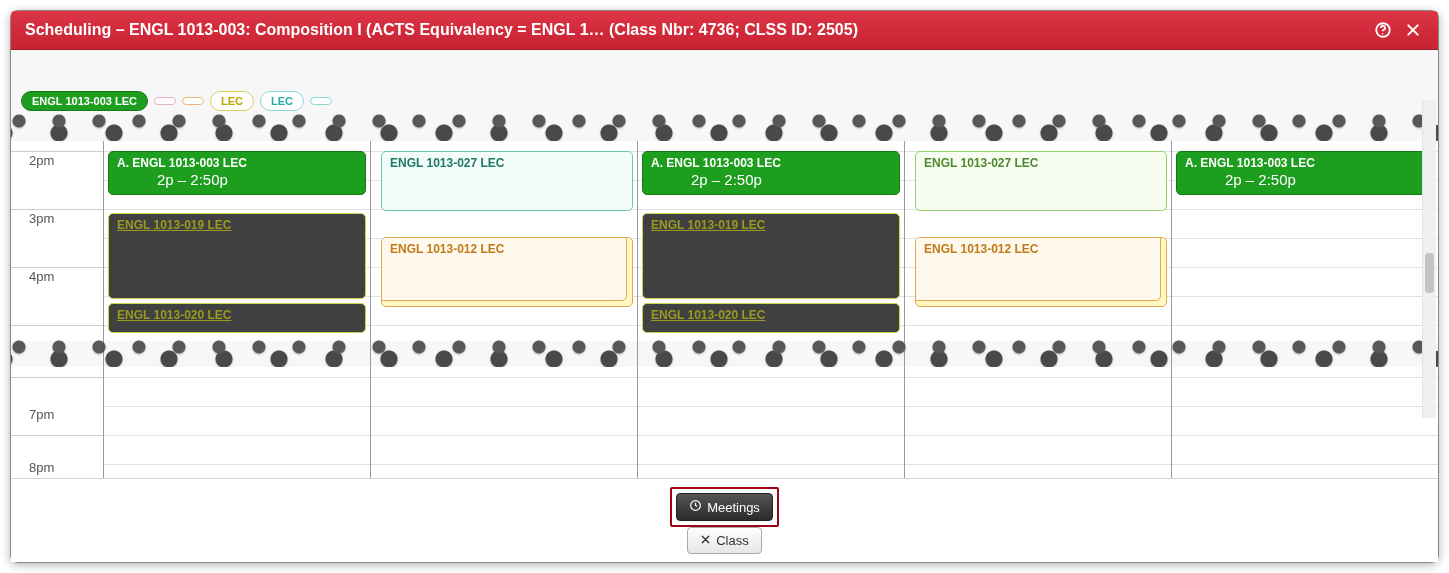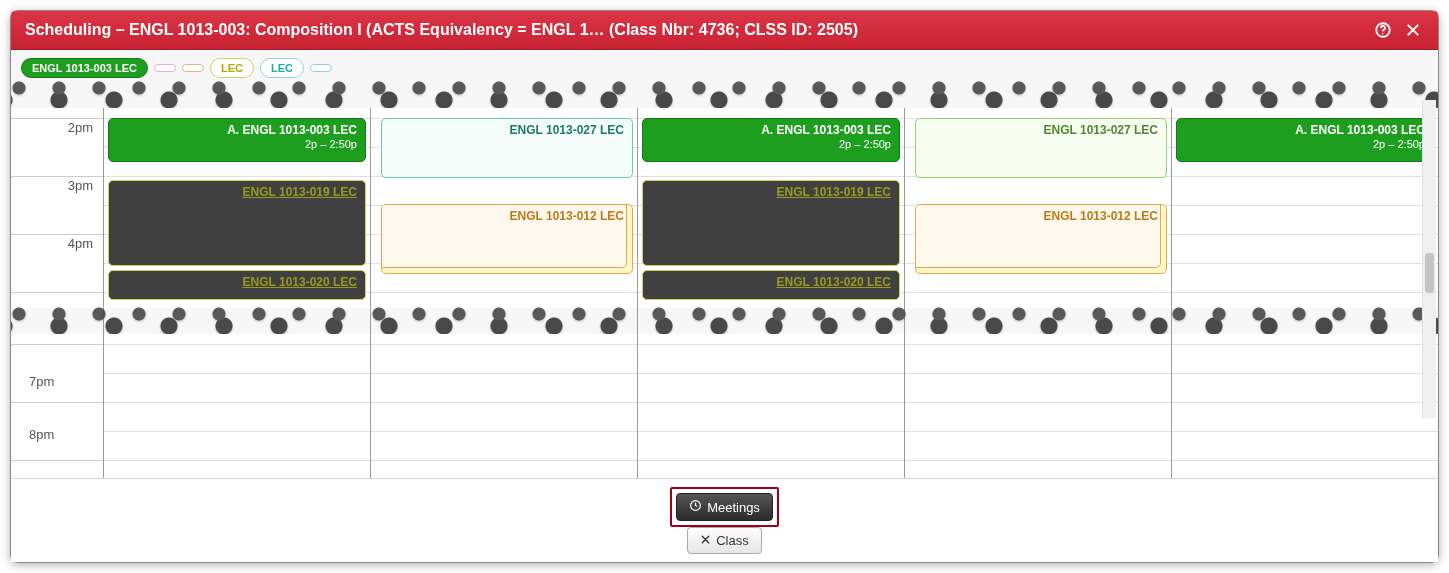--- a/index.html
+++ b/index.html
@@ -65,20 +65,21 @@
     padding: 8px 10px 4px;
     align-items: center;
   }
   .pill {
     padding: 3px 10px;
     border-radius: 10px;
     font-size: 11px;
     font-weight: bold;
     color: #fff;
     white-space: nowrap;
+    margin-top: 33px;
   }
   .pill.green { background: #1e9e1e; border: 1px solid #177917; }
   .pill.pink  { background: #fff; color: #d46; border: 1px solid #e9b0c6; }
   .pill.orange { background: #fff; color: #e67e22; border: 1px solid #e6b880; }
   .pill.yellow { background: #fff; color: #b8a800; border: 1px solid #d4cf60; }
   .pill.teal  { background: #fff; color: #2aa; border: 1px solid #8cd6d6; }
 
   
   .tear {
     height: 34px;
@@ -148,21 +149,21 @@
   .event {
     position: absolute;
     border-radius: 5px;
     padding: 4px 8px;
     font-size: 12px;
     line-height: 1.25;
     cursor: pointer;
     overflow: hidden;
   }
   .event .ev-title { font-weight: bold; display: block; }
-  .event .ev-sub   { font-size: 11px; display: block; }
+  .event .ev-sub   { font-size: 15px; display: block; margin-left: 40px; }
 
   .ev-solid-green {
     background: #1e9e1e;
     border: 1px solid #167716;
     color: #fff;
   }
   .ev-outline-teal {
     background: #f3fcf9;
     border: 1.5px solid #67c9b0;
     color: #1e7a66;
@@ -274,21 +275,21 @@
         <span class="pill green">ENGL 1013-003 LEC</span>
         <span class="pill pink"></span>
         <span class="pill orange"></span>
         <span class="pill yellow">LEC</span>
         <span class="pill teal">LEC</span>
         <span class="pill teal"></span>
       </div>
 
       <div class="tear"></div>
 
-      <div class="calendar" style="height:200px;text-align:right;">
+      <div class="calendar" style="height:200px;">
         <div class="hour-lines"></div>
         <div class="timecol">
           <div class="time-label">2pm</div>
           <div class="time-label">3pm</div>
           <div class="time-label">4pm</div>
         </div>
         <div class="grid-lines"></div>
         <div class="days" id="days-upper">
             <div class="daycol">
               <div class="event ev-solid-green" style="top: 10px; height: 44px; left: 4px; right: 4px;">

